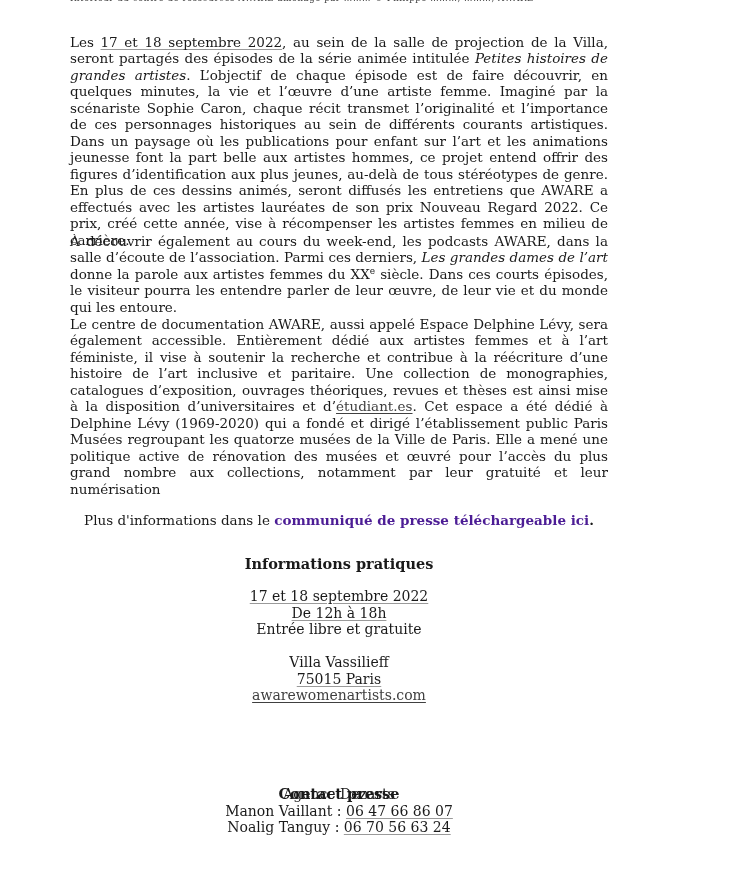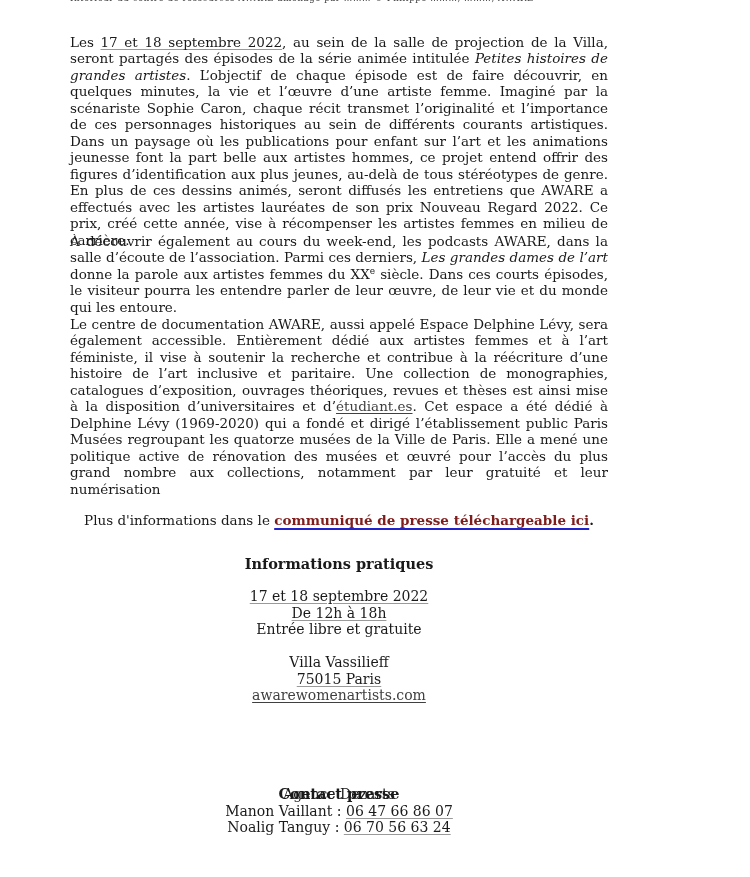--- a/index.html
+++ b/index.html
@@ -60,22 +60,21 @@
   }
   .link-blue {
     color: #404040;
     text-decoration: underline;
     text-decoration-thickness: 1px;
     text-underline-offset: 2px;
     cursor: pointer;
   }
   .bold-link {
     font-weight: bold;
-    color: #7f1d1d;
-    text-decoration: underline;
+    color: #4c1d95;
     text-decoration-color: #2222cc;
     text-decoration-thickness: 1.5px;
     text-underline-offset: 3px;
     cursor: pointer;
   }
   .bold-end { font-weight: bold; }
   sup.sp { font-size: 9px; line-height: 0; vertical-align: super; }
 </style>
 </head>
 <body>

